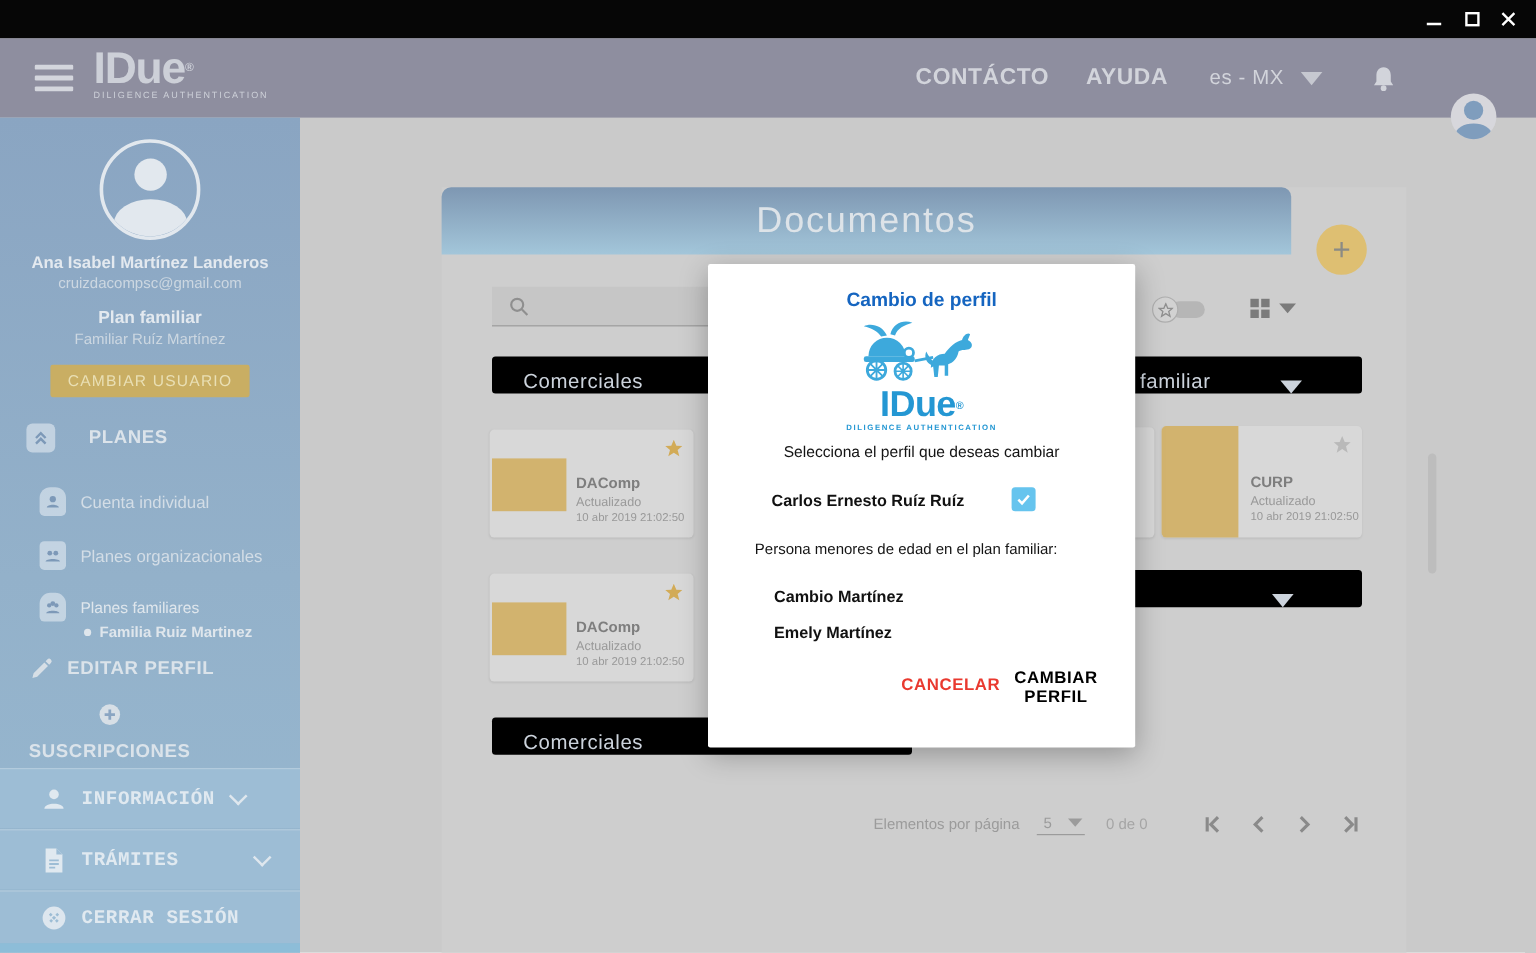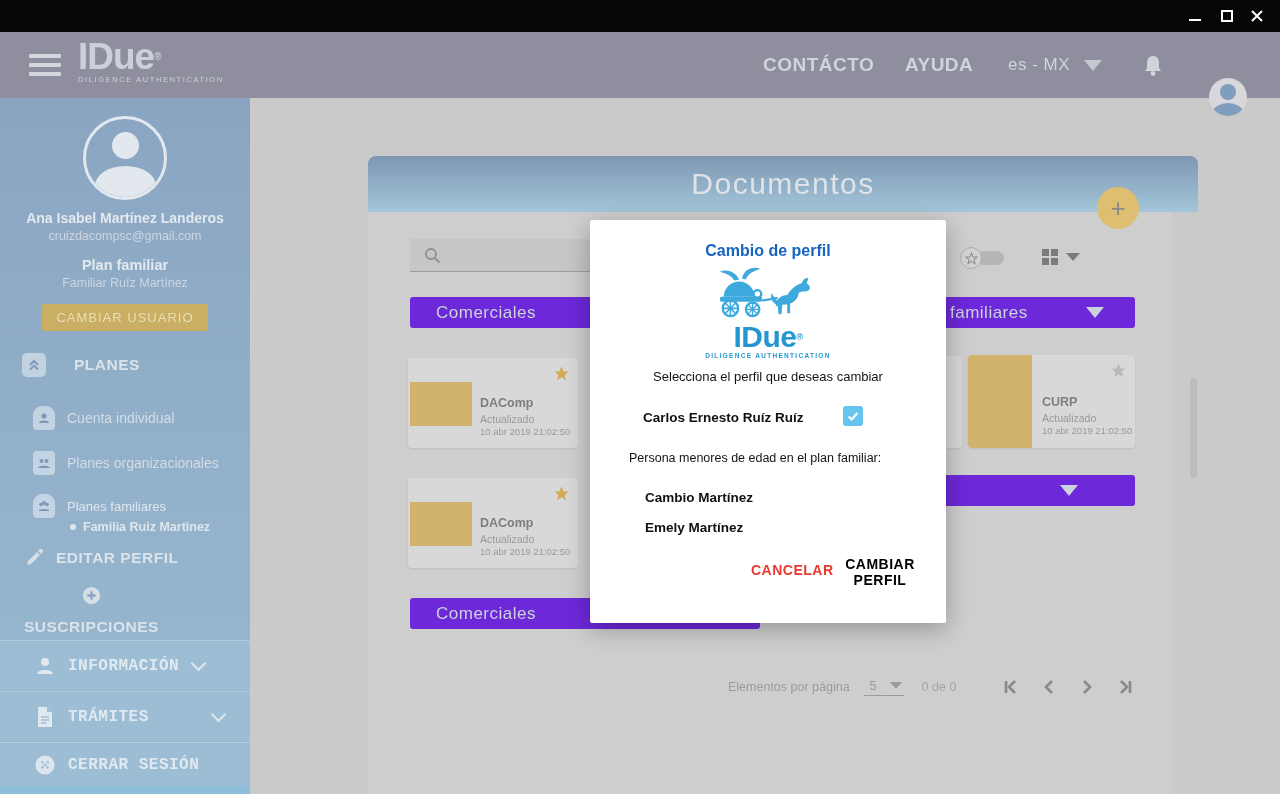--- a/index.html
+++ b/index.html
@@ -48,32 +48,32 @@
   .subfam { position:absolute; left:70px; top:422px; display:flex; align-items:center; gap:7px; cursor:pointer; }
   .subfam .dot { width:6px; height:6px; border-radius:50%; background:#dfe6ec; }
   .subfam .txt { font-weight:700; font-size:12.5px; color:#dfe6ec; }
   .bsection { position:absolute; left:0; width:250px; height:50px; background:#9dbdd5; border-top:1px solid #b3cbdd; display:flex; align-items:center; cursor:pointer;font-family:Liberation Mono, monospace; }
   .bsection .blabel { font-weight:700; font-size:16px; letter-spacing:0.5px; color:#e0e9f0; }
   .chev { width:11px; height:11px; border-right:2.5px solid #dfe7ee; border-bottom:2.5px solid #dfe7ee; transform:rotate(45deg); margin-left:14px; margin-top:-5px; }
   .bstrip { position:absolute; left:0; top:688px; width:250px; height:8px; background:#8dbdd8; }
 
   
   .panel { position:absolute; left:368px; top:156px; width:804px; height:638px; background:#cecece; }
-  .banner { position:absolute; left:0; top:0; width:830px; height:56px; border-radius:8px 8px 0 0; background:linear-gradient(180deg,#7e97b2 0%,#a3c6da 100%); display:flex; align-items:center; justify-content:center; }
+  .banner { position:absolute; left:0; top:0; width:708px; height:56px; border-radius:8px 8px 0 0; background:linear-gradient(180deg,#7e97b2 0%,#a3c6da 100%); display:flex; align-items:center; justify-content:center; }
   .banner-title { font-size:30px; letter-spacing:1.5px; color:#dde3e8; font-weight:400; }
   .fab { position:absolute; left:729px; top:31px; width:42px; height:42px; border-radius:50%; background:#debf72; border:none; color:#8b8b85; font-size:26px; font-weight:400; line-height:40px; cursor:pointer; font-family:inherit; }
   .search { position:absolute; left:42px; top:83px; width:250px; height:33px; background:#c6c6c6; border-bottom:1.5px solid #9d9d9d; display:flex; align-items:center; padding-left:14px; cursor:text; }
   .startoggle { position:absolute; left:592px; top:91px; width:48px; height:22px; cursor:pointer; }
   .startoggle .pill { position:absolute; left:16px; top:4px; width:28px; height:14px; border-radius:8px; background:#b6b6b6; }
   .startoggle .knob { position:absolute; left:0; top:0; width:22px; height:22px; border-radius:50%; background:#d2d2d2; border:1px solid #aeaeae; display:flex; align-items:center; justify-content:center; }
   .gridview { position:absolute; left:674px; top:93px; display:flex; align-items:center; gap:8px; cursor:pointer; }
   .gridicon { display:grid; grid-template-columns:7px 7px; grid-template-rows:7px 7px; gap:2px; }
   .gridicon i { background:#7b7b7b; }
   .tri-small { width:0; height:0; border-left:7px solid transparent; border-right:7px solid transparent; border-top:8px solid #7b7b7b; }
-  .secbar { position:absolute; height:31px; background:#6d28d9; border-radius:3px; display:flex; align-items:center; color:#ccd3dc; font-size:17px; letter-spacing:0.5px; cursor:pointer; }
+  .secbar { position:absolute; height:31px; background:#000000; border-radius:3px; display:flex; align-items:flex-end; color:#ccd3dc; font-size:17px; letter-spacing:0.5px; cursor:pointer; }
   .card { position:absolute; width:170px; height:90px; background:#d8d8d8; border-radius:4px; box-shadow:0 1px 2px rgba(0,0,0,0.08); cursor:pointer; }
   .card .thumb { position:absolute; background:#d2b36e; }
   .card .star { position:absolute; right:8px; top:7px; }
   .card .cname { position:absolute; left:72px; top:38px; font-weight:700; font-size:12.5px; color:#7e7e7e; }
   .card .cstatus { position:absolute; left:72px; top:55px; font-size:10.5px; color:#999; }
   .card .cdate { position:absolute; left:72px; top:68px; font-size:9.5px; color:#999; white-space:nowrap; }
   .card.curp .cname { left:74px; top:40px; }
   .card.curp .cstatus { left:74px; top:57px; }
   .card.curp .cdate { left:74px; top:70px; }
   .pgn { position:absolute; left:360px; top:522px; display:flex; align-items:center; color:#9b9b9b; font-size:12.5px; }
@@ -282,21 +282,21 @@
           <i></i>
           <i></i>
         </span>
       <span class="tri-small"></span>
     </div>
 
     <div class="secbar" style="left:42px; top:141px; width:350px; padding-left:26px;">
       <span>Comerciales</span>
     </div>
     <div class="secbar" style="left:552px; top:141px; width:215px;">
-      <span style="margin-left:30px;">familiares</span>
+      <span style="margin-left:30px;">familiar</span>
       <span class="tri-down" style="border-top-color:#ccd3dc; margin-left:58px;"></span>
     </div>
     <div class="secbar" style="left:552px; top:319px; width:215px;">
       <span class="tri-down" style="border-top-color:#ccd3dc; margin-left:140px;"></span>
     </div>
     <div class="secbar" style="left:42px; top:442px; width:350px; padding-left:26px;">
       <span>Comerciales</span>
     </div>
 
     <div class="card" style="left:40px; top:202px;">

